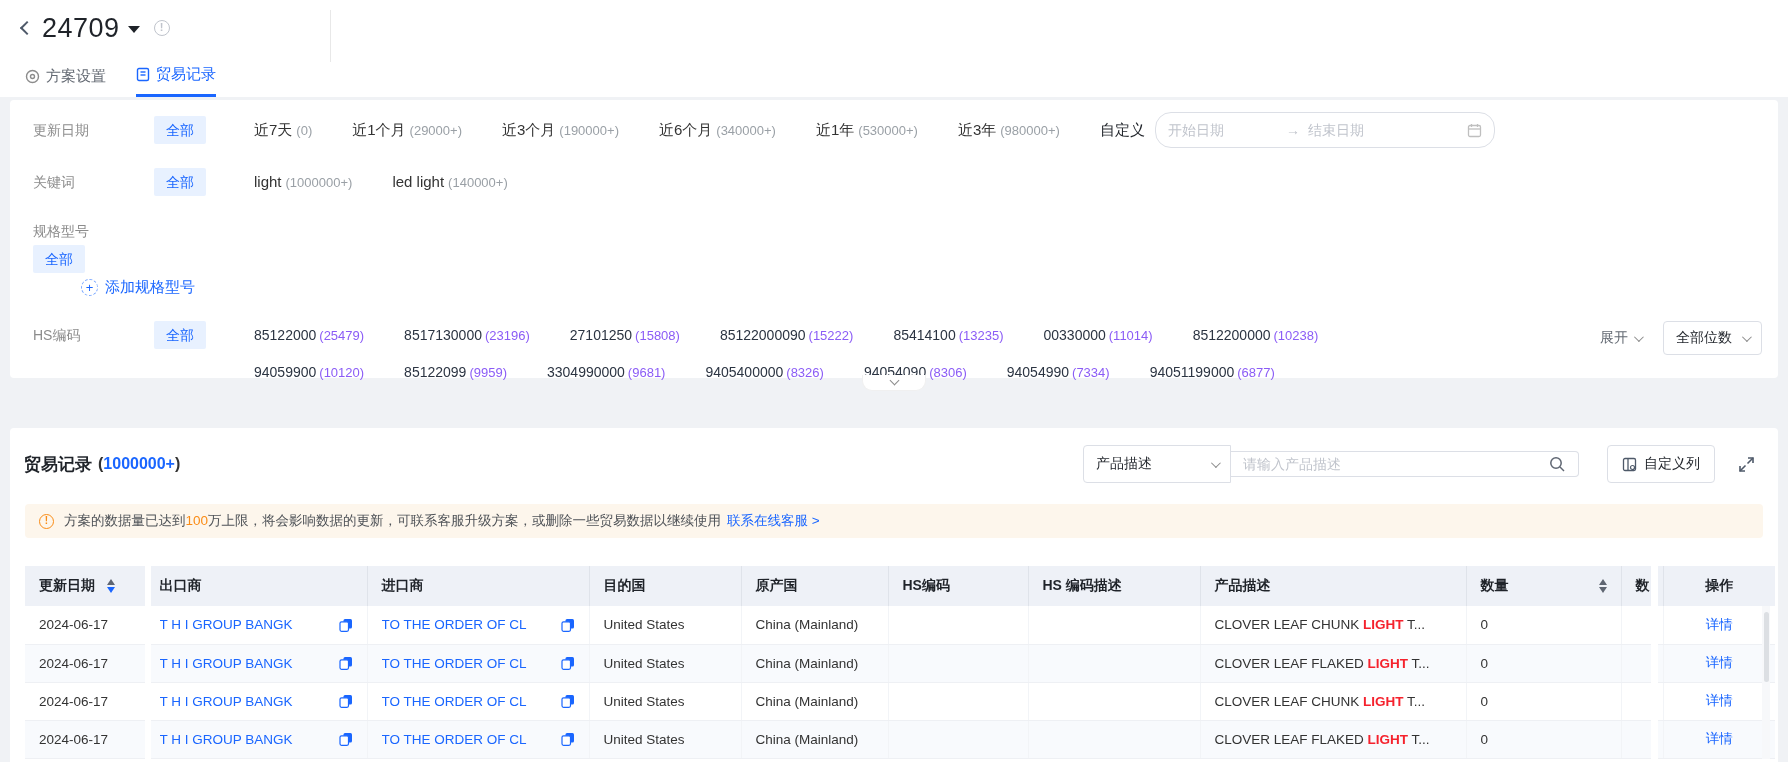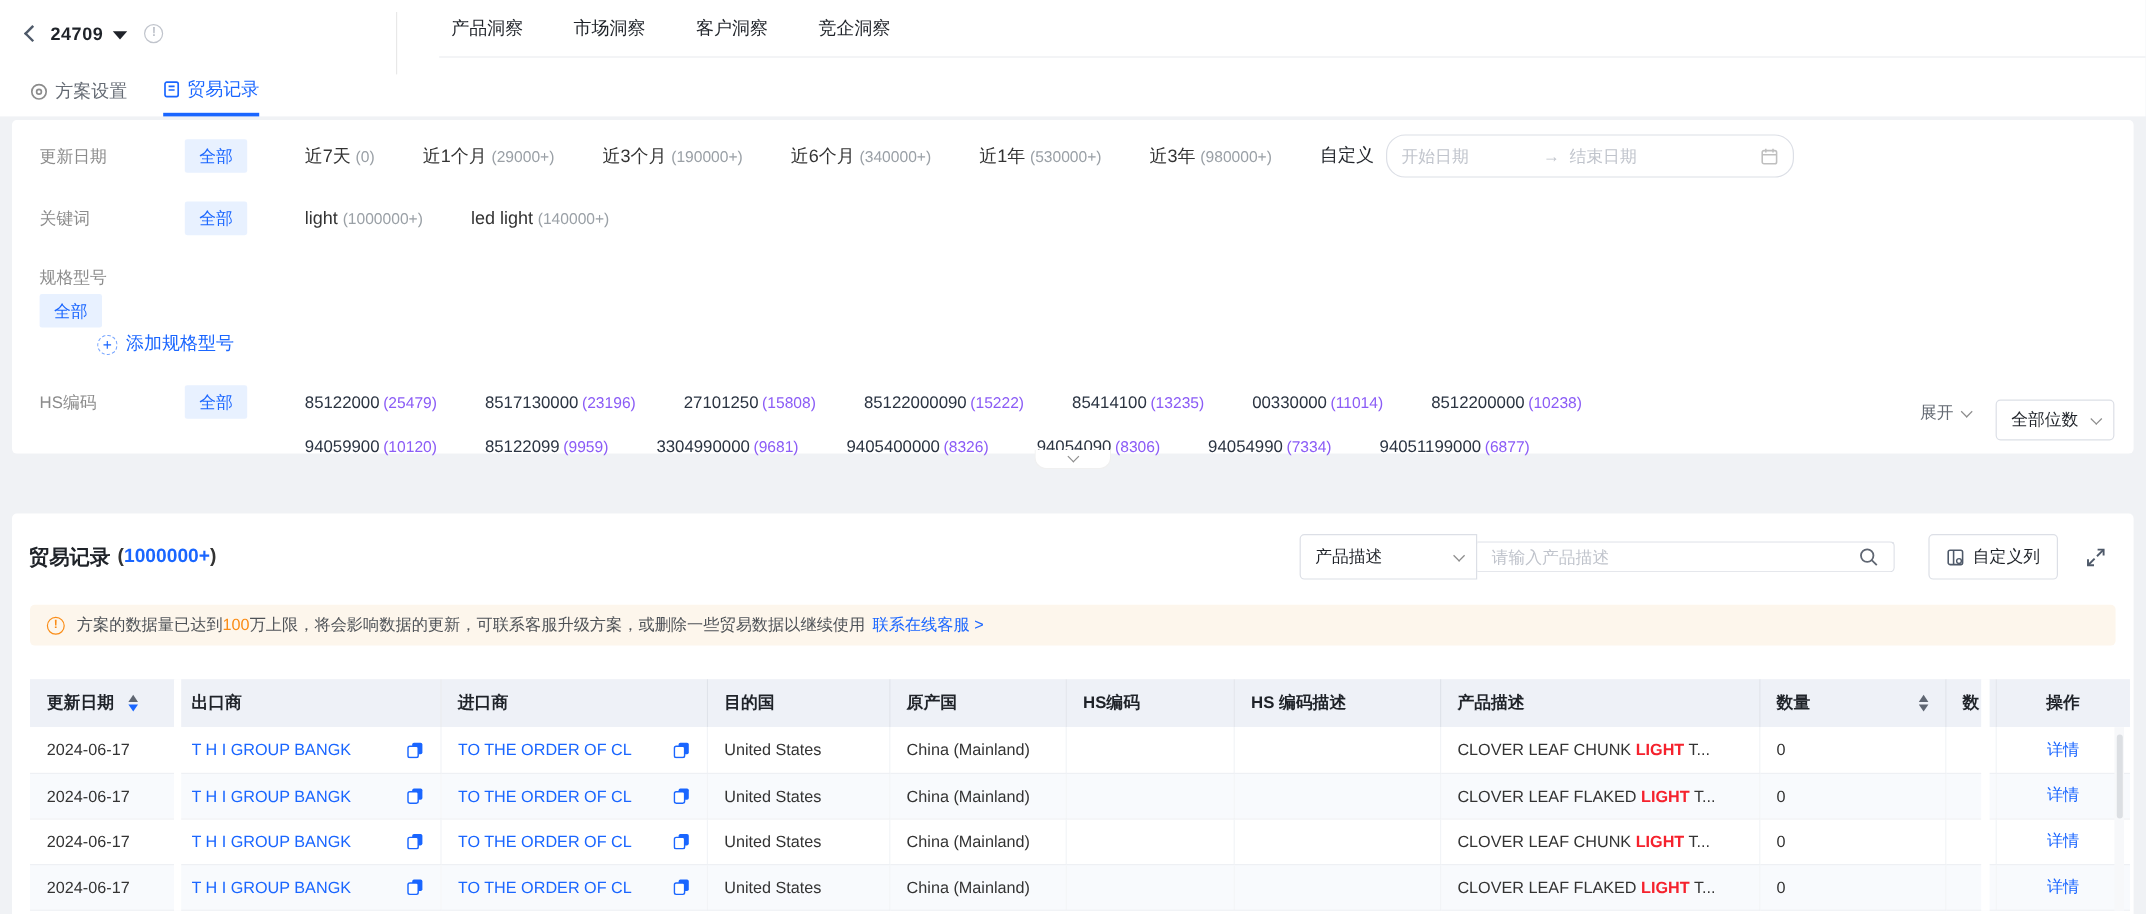--- a/index.html
+++ b/index.html
@@ -4,21 +4,21 @@
 <style>
   * { margin:0; padding:0; box-sizing:border-box; }
   html,body { width:1788px; height:762px; overflow:hidden; }
   body { font-family:"Liberation Sans","DejaVu Sans",sans-serif; background:#f0f2f5; color:#333; font-size:14px; }
 
   
   .top-header { position:absolute; top:0; left:0; width:1788px; height:97px; background:#fff; }
   .header-divider { position:absolute; left:330px; top:10px; width:1px; height:52px; background:#e8e8e8; }
   .plan-row { position:absolute; left:22px; top:10px; height:36px; display:flex; align-items:center; gap:8px; }
   .back-chev { width:10px; height:10px; border-left:2px solid #4e5969; border-bottom:2px solid #4e5969; transform:rotate(45deg); margin-right:2px; }
-  .plan-id { font-size:15px; font-weight:bold; color:#1f2329; letter-spacing:0.5px; }
+  .plan-id { font-size:27px; font-weight:normal; color:#1f2329; letter-spacing:0.5px; }
   .caret-solid-down { width:0; height:0; border-left:6px solid transparent; border-right:6px solid transparent; border-top:7px solid #1f2329; margin-top:3px; }
   .info-circle { width:16px; height:16px; border:1.5px solid #c0c4cc; border-radius:50%; color:#c0c4cc; font-size:11px; line-height:13px; text-align:center; font-weight:bold; margin-left:6px; }
   .plan-tabs { position:absolute; left:25px; top:55px; height:42px; display:flex; align-items:center; gap:30px; }
   .plan-tab { display:flex; align-items:center; gap:6px; font-size:15px; color:#646a73; height:42px; cursor:pointer; }
   .plan-tab.active { color:#1a66ff; border-bottom:3px solid #1a66ff; }
   .insight-tabs { position:absolute; left:366px; top:0; right:0; height:48px; border-bottom:1px solid #ebedf0; display:flex; align-items:center; gap:42px; padding-left:10px; }
   .insight-tab { font-size:15px; color:#1f2329; cursor:pointer; }
   .sub-tab-row { position:absolute; left:366px; top:48px; right:0; height:49px; display:flex; align-items:center; padding-left:10px; }
   .sub-tab { font-size:15px; color:#1f2329; cursor:pointer; }
 
@@ -44,21 +44,21 @@
   .add-spec { display:flex; align-items:center; gap:7px; margin-left:48px; color:#1a66ff; font-size:15px; line-height:28px; cursor:pointer; }
   .add-circle { width:17px; height:17px; border:1px dashed #7aa7ff; border-radius:50%; color:#1a66ff; font-size:13px; line-height:15px; text-align:center; }
   .hs-lines { margin-left:48px; display:flex; flex-direction:column; row-gap:8px; }
   .hs-line { display:flex; column-gap:40px; }
   .hs-item { white-space:nowrap; line-height:28px; cursor:pointer; }
   .hs-item .code { color:#2b3442; font-size:14px;margin-top:18px; }
   .hs-item .cnt { color:#8b5cf6; font-size:13px; margin-left:3px; }
   .hs-right { position:absolute; right:16px; top:20px; display:flex; align-items:center; gap:22px; }
   .expand-lnk { display:flex; align-items:center; gap:6px; color:#646a73; font-size:14px; cursor:pointer; }
   .chev-down { width:7px; height:7px; border-right:1.5px solid #8c8c8c; border-bottom:1.5px solid #8c8c8c; transform:rotate(45deg) translateY(-2px); }
-  .digits-select { height:34px; border:1px solid #dcdfe6; border-radius:4px; display:flex; align-items:center; gap:10px; padding:0 12px; font-size:14px; color:#1f2329; cursor:pointer; background:#fff;margin-top:12px; }
+  .digits-select { height:34px; border:1px solid #dcdfe6; border-radius:4px; display:flex; align-items:center; gap:10px; padding:0 12px; font-size:14px; color:#1f2329; cursor:pointer; background:#fff; }
   .collapse-tab { position:absolute; left:50%; bottom:-13px; transform:translateX(-50%); width:64px; height:16px; background:#fff; border:1px solid #f0f0f0; border-top:none; border-radius:0 0 10px 10px; display:flex; align-items:center; justify-content:center; cursor:pointer; }
   .collapse-tab .chev-down { transform:rotate(45deg); margin-top:-4px; }
 
   
   .records-card { position:absolute; top:428px; left:10px; width:1768px; height:334px; background:#fff; border-radius:4px 4px 0 0; }
   .rec-head { height:58px; display:flex; align-items:center; padding:14px 12px 0 14px; }
   .rec-title { font-size:17px; font-weight:bold; color:#1f2329; }
   .rec-count { font-size:16px; font-weight:bold; margin-left:6px; }
   .rec-count .num { color:#1a66ff; }
   .rec-controls { margin-left:auto; display:flex; align-items:center; }
@@ -120,26 +120,20 @@
     <div class="plan-tab active">
       <svg width="14" height="15" viewBox="0 0 14 15">
           <rect x="1.5" y="1.5" width="11" height="12" rx="1.5" fill="none" stroke="#1a66ff" stroke-width="1.4"></rect>
           <line x1="4.5" y1="5" x2="9.5" y2="5" stroke="#1a66ff" stroke-width="1.4"></line>
           <line x1="4.5" y1="8" x2="9.5" y2="8" stroke="#1a66ff" stroke-width="1.4"></line>
         </svg>
       <span>贸易记录</span>
     </div>
   </div>
 
-  <div class="insight-tabs">
-    <span class="insight-tab">产品洞察</span>
-    <span class="insight-tab">市场洞察</span>
-    <span class="insight-tab">客户洞察</span>
-    <span class="insight-tab">竞企洞察</span>
-  </div>
 </div>
 
 <div class="filter-card">
 
   <div class="f-row row-date">
     <div class="f-label">更新日期</div>
     <div class="chip">全部</div>
     <div class="opts">
       <span class="opt"><span class="name">近7天</span><span class="cnt">(0)</span></span>
       <span class="opt"><span class="name">近1个月</span><span class="cnt">(29000+)</span></span>

